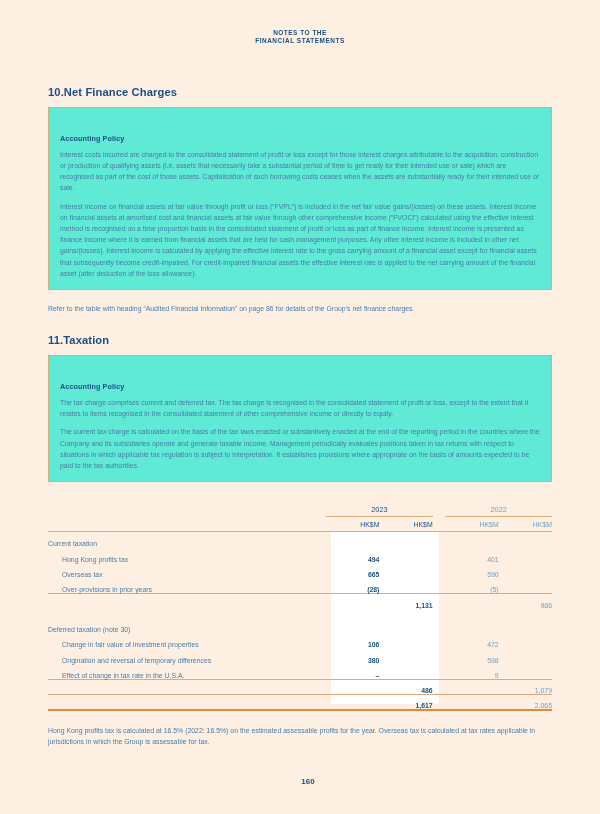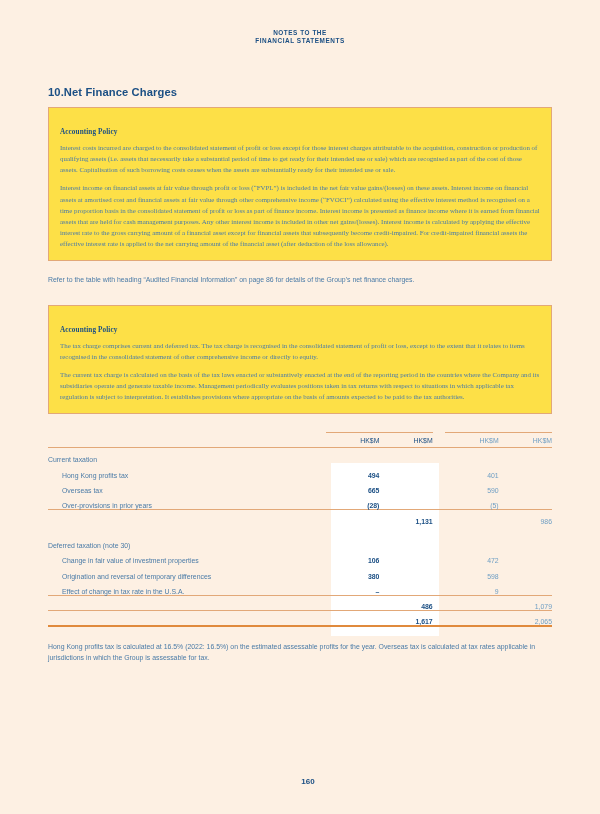--- a/index.html
+++ b/index.html
@@ -46,24 +46,23 @@
     font-weight: bold;
     color: #1b4f84;
     margin-bottom: 9px;
     letter-spacing: 0.1px;
   }
   .section-title .num { }
 
   
   .policy-box {
     border: 1px solid #e2a878;
-    background: #fde047;
-    padding: 20px 11px 10px 11px;
+    background: #5eead4;
+    padding: 26px 11px 10px 11px;
     margin-bottom: 13px;
-    font-family: Liberation Serif, serif;
   }
   .policy-label {
     font-size: 7.2px;
     font-weight: bold;
     color: #1b4f84;
     margin-bottom: 6px;
     letter-spacing: 0.1px;
   }
   .policy-para {
     font-size: 6.9px;
@@ -225,20 +224,23 @@
     </div>
 
     <div class="policy-box">
       <div class="policy-label">Accounting Policy</div>
       <p class="policy-para">Interest costs incurred are charged to the consolidated statement of profit or loss except for those interest charges attributable to the acquisition, construction or production of qualifying assets (i.e. assets that necessarily take a substantial period of time to get ready for their intended use or sale) which are recognised as part of the cost of those assets. Capitalisation of such borrowing costs ceases when the assets are substantially ready for their intended use or sale.</p>
       <p class="policy-para">Interest income on financial assets at fair value through profit or loss (“FVPL”) is included in the net fair value gains/(losses) on these assets. Interest income on financial assets at amortised cost and financial assets at fair value through other comprehensive income (“FVOCI”) calculated using the effective interest method is recognised on a time proportion basis in the consolidated statement of profit or loss as part of finance income. Interest income is presented as finance income where it is earned from financial assets that are held for cash management purposes. Any other interest income is included in other net gains/(losses). Interest income is calculated by applying the effective interest rate to the gross carrying amount of a financial asset except for financial assets that subsequently become credit-impaired. For credit-impaired financial assets the effective interest rate is applied to the net carrying amount of the financial asset (after deduction of the loss allowance).</p>
     </div>
 
     <p class="note-para">Refer to the table with heading “Audited Financial Information” on page 86 for details of the Group’s net finance charges.</p>
 
+    <div class="section-title">
+      <span class="num">11.</span><span>Taxation</span>
+    </div>
 
     <div class="policy-box gap-after-policy">
       <div class="policy-label">Accounting Policy</div>
       <p class="policy-para">The tax charge comprises current and deferred tax. The tax charge is recognised in the consolidated statement of profit or loss, except to the extent that it relates to items recognised in the consolidated statement of other comprehensive income or directly to equity.</p>
       <p class="policy-para">The current tax charge is calculated on the basis of the tax laws enacted or substantively enacted at the end of the reporting period in the countries where the Company and its subsidiaries operate and generate taxable income. Management periodically evaluates positions taken in tax returns with respect to situations in which applicable tax regulation is subject to interpretation. It establishes provisions where appropriate on the basis of amounts expected to be paid to the tax authorities.</p>
     </div>
 
     <div class="table-wrap">
       <div class="white-panel" style="left:283px; top:31px; width:108px; height:173px;"></div>
 
@@ -246,20 +248,26 @@
         <colgroup>
           <col class="col-label">
           <col class="col-v">
           <col class="col-v">
           <col class="col-gap">
           <col class="col-v">
           <col class="col-v">
         </colgroup>
         <tbody>
 
+          <tr class="yr-head">
+            <td></td>
+            <td class="yr-2023" colspan="2">2023</td>
+            <td></td>
+            <td class="yr-2022" colspan="2">2022</td>
+          </tr>
 
           <tr class="unit-head">
             <td class="nb"></td>
             <td class="unit-2023">HK$M</td>
             <td class="unit-2023">HK$M</td>
             <td class="nb"></td>
             <td class="unit-2022">HK$M</td>
             <td class="unit-2022">HK$M</td>
           </tr>
 

